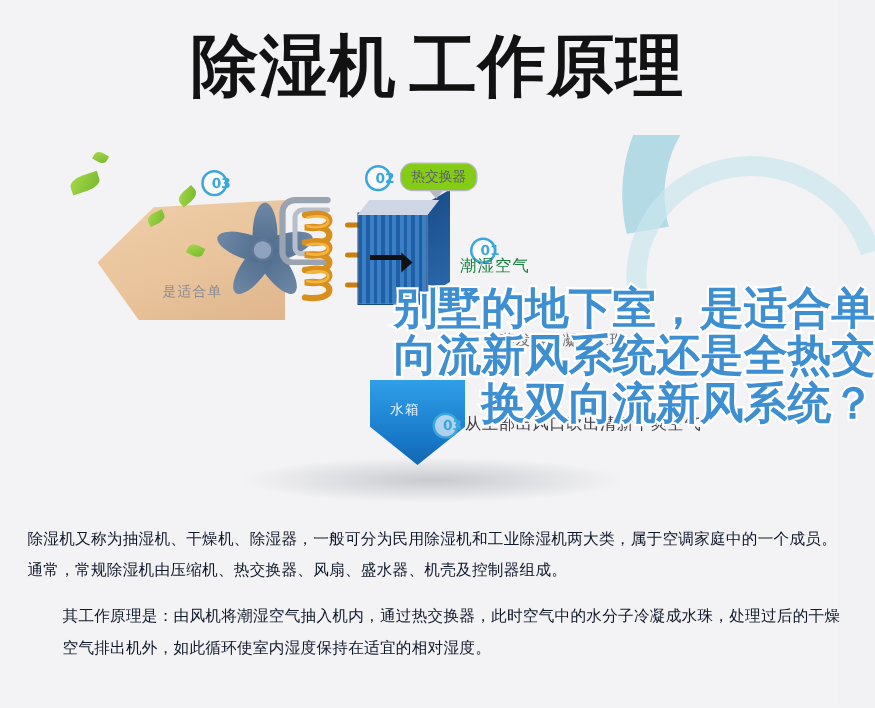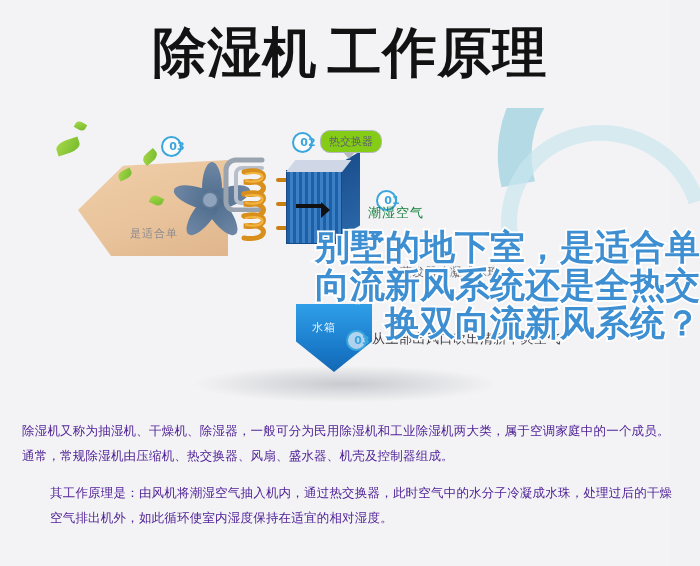--- a/index.html
+++ b/index.html
@@ -227,21 +227,21 @@
   }
   .ot-line { display: block; white-space: nowrap; }
 
   
   .body-copy {
     position: absolute;
     left: 22px; top: 418px;
     width: 660px;
     font-size: 12.5px;
     line-height: 25px;
-    color: #4c1d95;
+    color: #0f172a;
     letter-spacing: .2px;
   }
   .body-copy p { margin: 0 0 12px 0; }
   .body-copy p:last-child { margin-bottom: 0; margin-left: 28px; }
 </style>
 </head>
 <body>
 
 <div class="page">
 

